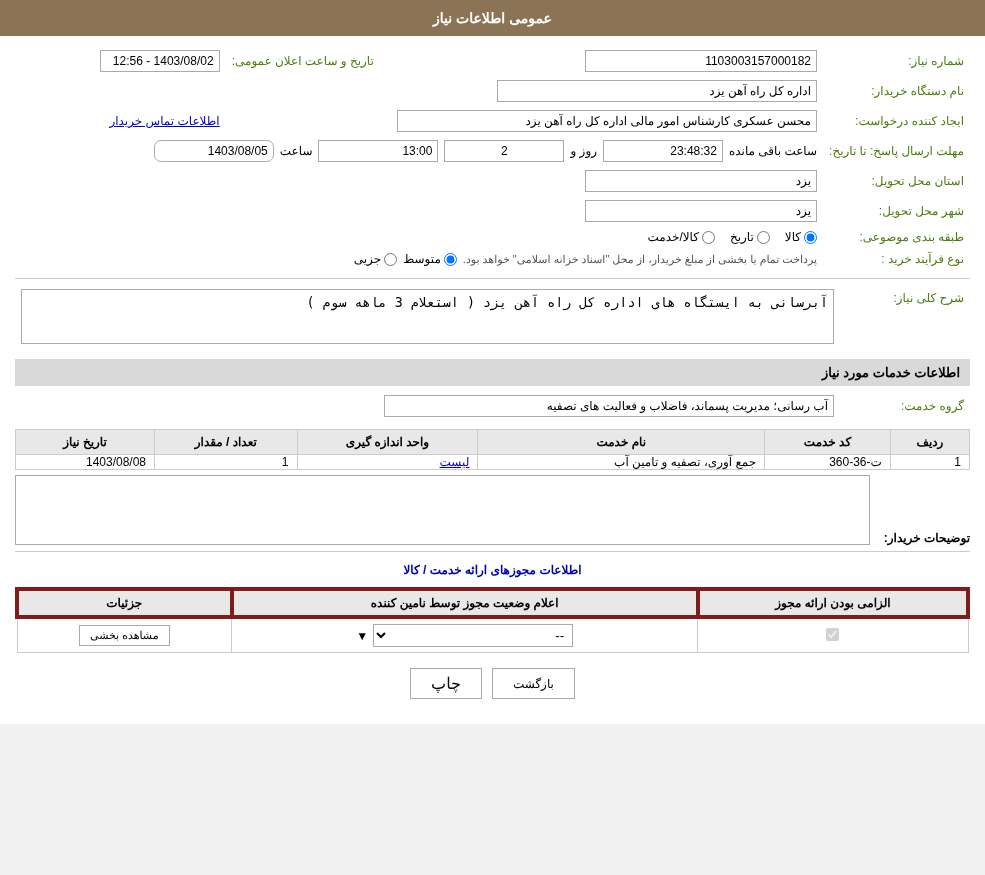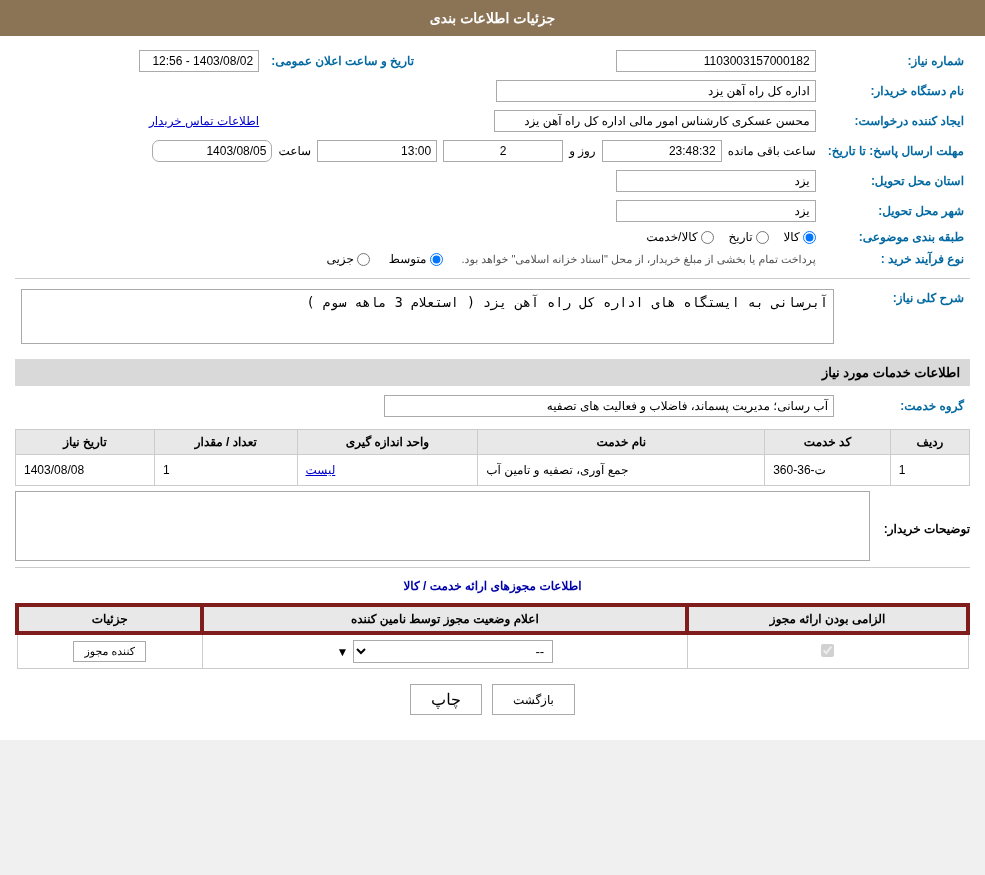--- a/index.html
+++ b/index.html
@@ -28,42 +28,42 @@
     .info-table {
       width: 100%;
       border-collapse: collapse;
       margin-bottom: 8px;
     }
     .info-table td {
       padding: 4px 6px;
       vertical-align: middle;
     }
     .label-cell {
-      color: #0369a1;
+      color: #4d7c0f;
       text-align: right;
       white-space: nowrap;
-      font-weight: bold;
+      font-weight: normal;
       width: 130px;
     }
     .value-cell {
       text-align: right;
     }
     .input-box {
       border: 1px solid #aaa;
       padding: 3px 5px;
       background: #fff;
       min-width: 120px;
       display: inline-block;
       text-align: right;
     }
     .input-wide {
       width: 320px;
     }
     .input-medium {
-      width: 200px;
+      width: 232px;
       padding-left: 12px;
     }
     .input-number {
       width: 50px;
       text-align: center;
     }
     .blue-link {
       color: #0000cc;
       text-decoration: underline;
       cursor: pointer;
@@ -117,32 +117,32 @@
     }
     .data-table th {
       background: #e8e8e8;
       border: 1px solid #ccc;
       padding: 5px 8px;
       text-align: center;
       font-weight: bold;
     }
     .data-table td {
       border: 1px solid #ccc;
-      padding: 8px 8px;
-      text-align: left;
+      padding: 0 8px;
+      text-align: right;
     }
     .data-table td.link-cell {
       color: #0000cc;
       text-decoration: underline;
       cursor: pointer;
       margin-top: 11px;
     }
     .tawzihat-section {
       display: flex;
-      align-items: center;
+      align-items: flex-end;
       gap: 10px;
       margin: 5px 0;
     }
     .tawzihat-label {
       font-weight: bold;
       white-space: nowrap;
       padding-top: 5px;
       min-width: 90px;
     }
     .mojavez-table {
@@ -210,21 +210,21 @@
       padding: 5px 0;
       font-weight: bold;
     }
   </style>
 </head>
 <body>
 
 <div class="page-wrapper">
 
   <div class="page-header">
-    <span>جزئیات اطلاعات بندی</span>
+    <span>عمومی اطلاعات نیاز</span>
   </div>
 
   <div class="content-area">
 
     <table class="info-table">
 
       <tbody>
           <tr>
         <td class="label-cell">شماره نیاز:</td>
         <td class="value-cell">
@@ -245,21 +245,21 @@
         <td class="value-cell" colspan="3">
           <div class="input-box input-wide">
             <span>اداره کل راه آهن یزد</span>
           </div>
         </td>
       </tr>
 
       <tr>
         <td class="label-cell">ایجاد کننده درخواست:</td>
         <td class="value-cell" colspan="2">
-          <div class="input-box" style="width:322px;text-align:right;">
+          <div class="input-box" style="width:420px;text-align:right;">
             <span>محسن عسکری کارشناس امور مالی اداره کل راه آهن یزد</span>
           </div>
         </td>
         <td>
           <span class="blue-link">اطلاعات تماس خریدار</span>
         </td>
       </tr>
 
       <tr>
         <td class="label-cell">مهلت ارسال پاسخ: تا تاریخ:</td>
@@ -318,21 +318,21 @@
               <input type="radio" name="tabaqe" checked="" style="">
               <span>کالا</span>
             </label>
           </div>
         </td>
       </tr>
 
       <tr>
         <td class="label-cell">نوع فرآیند خرید :</td>
         <td class="value-cell" colspan="3">
-          <div style="display:flex; align-items:center; gap:19px; flex-direction:row-reverse; justify-content:flex-end;">
+          <div style="display:flex; align-items:center; gap:6px; flex-direction:row-reverse; justify-content:flex-end;">
             <label class="radio-label">
               <input type="radio" name="nooe" style="">
               <span>جزیی</span>
             </label>
             <label class="radio-label">
               <input type="radio" name="nooe" checked="" style="">
               <span>متوسط</span>
             </label>
             <span class="gray-text" style="font-size:11px; color:#555;">پرداخت تمام یا بخشی از مبلغ خریدار، از محل "اسناد خزانه اسلامی" خواهد بود.</span>
           </div>
@@ -418,21 +418,21 @@
           </td>
           <td>
             <div style="display:flex; align-items:center; justify-content:center; gap:5px;">
               <select class="mojavez-status-select">
                 <option>--</option>
               </select>
               <span>▼</span>
             </div>
           </td>
           <td>
-            <button class="view-permit-btn">کننده مجوز</button>
+            <button class="view-permit-btn">مشاهده بخشی</button>
           </td>
         </tr>
       </tbody>
     </table>
 
     <div class="btn-row">
       <button class="btn-back">بازگشت</button>
       <button class="btn-print">چاپ</button>
     </div>
 

